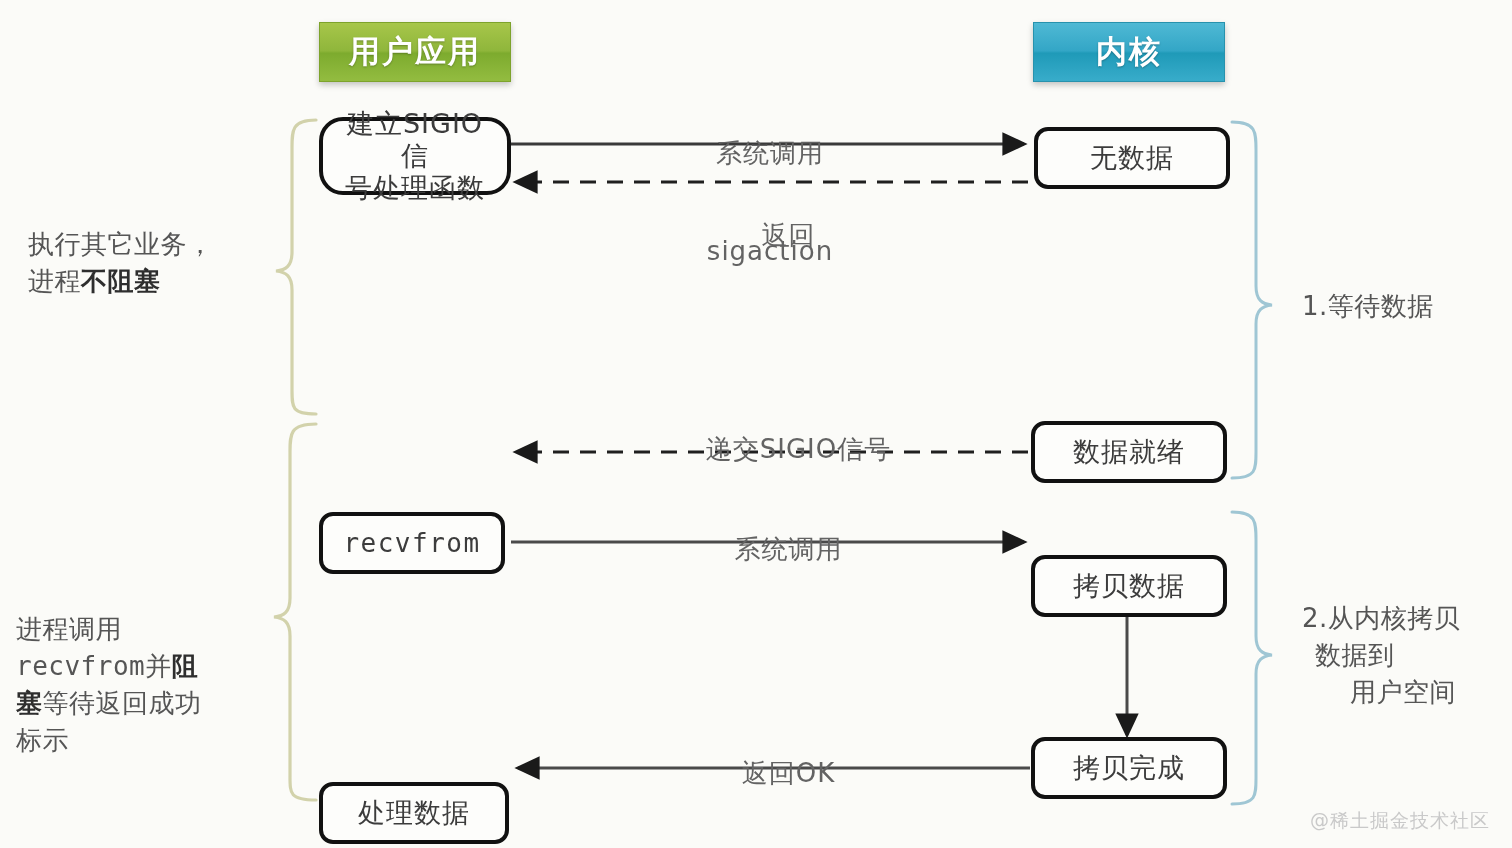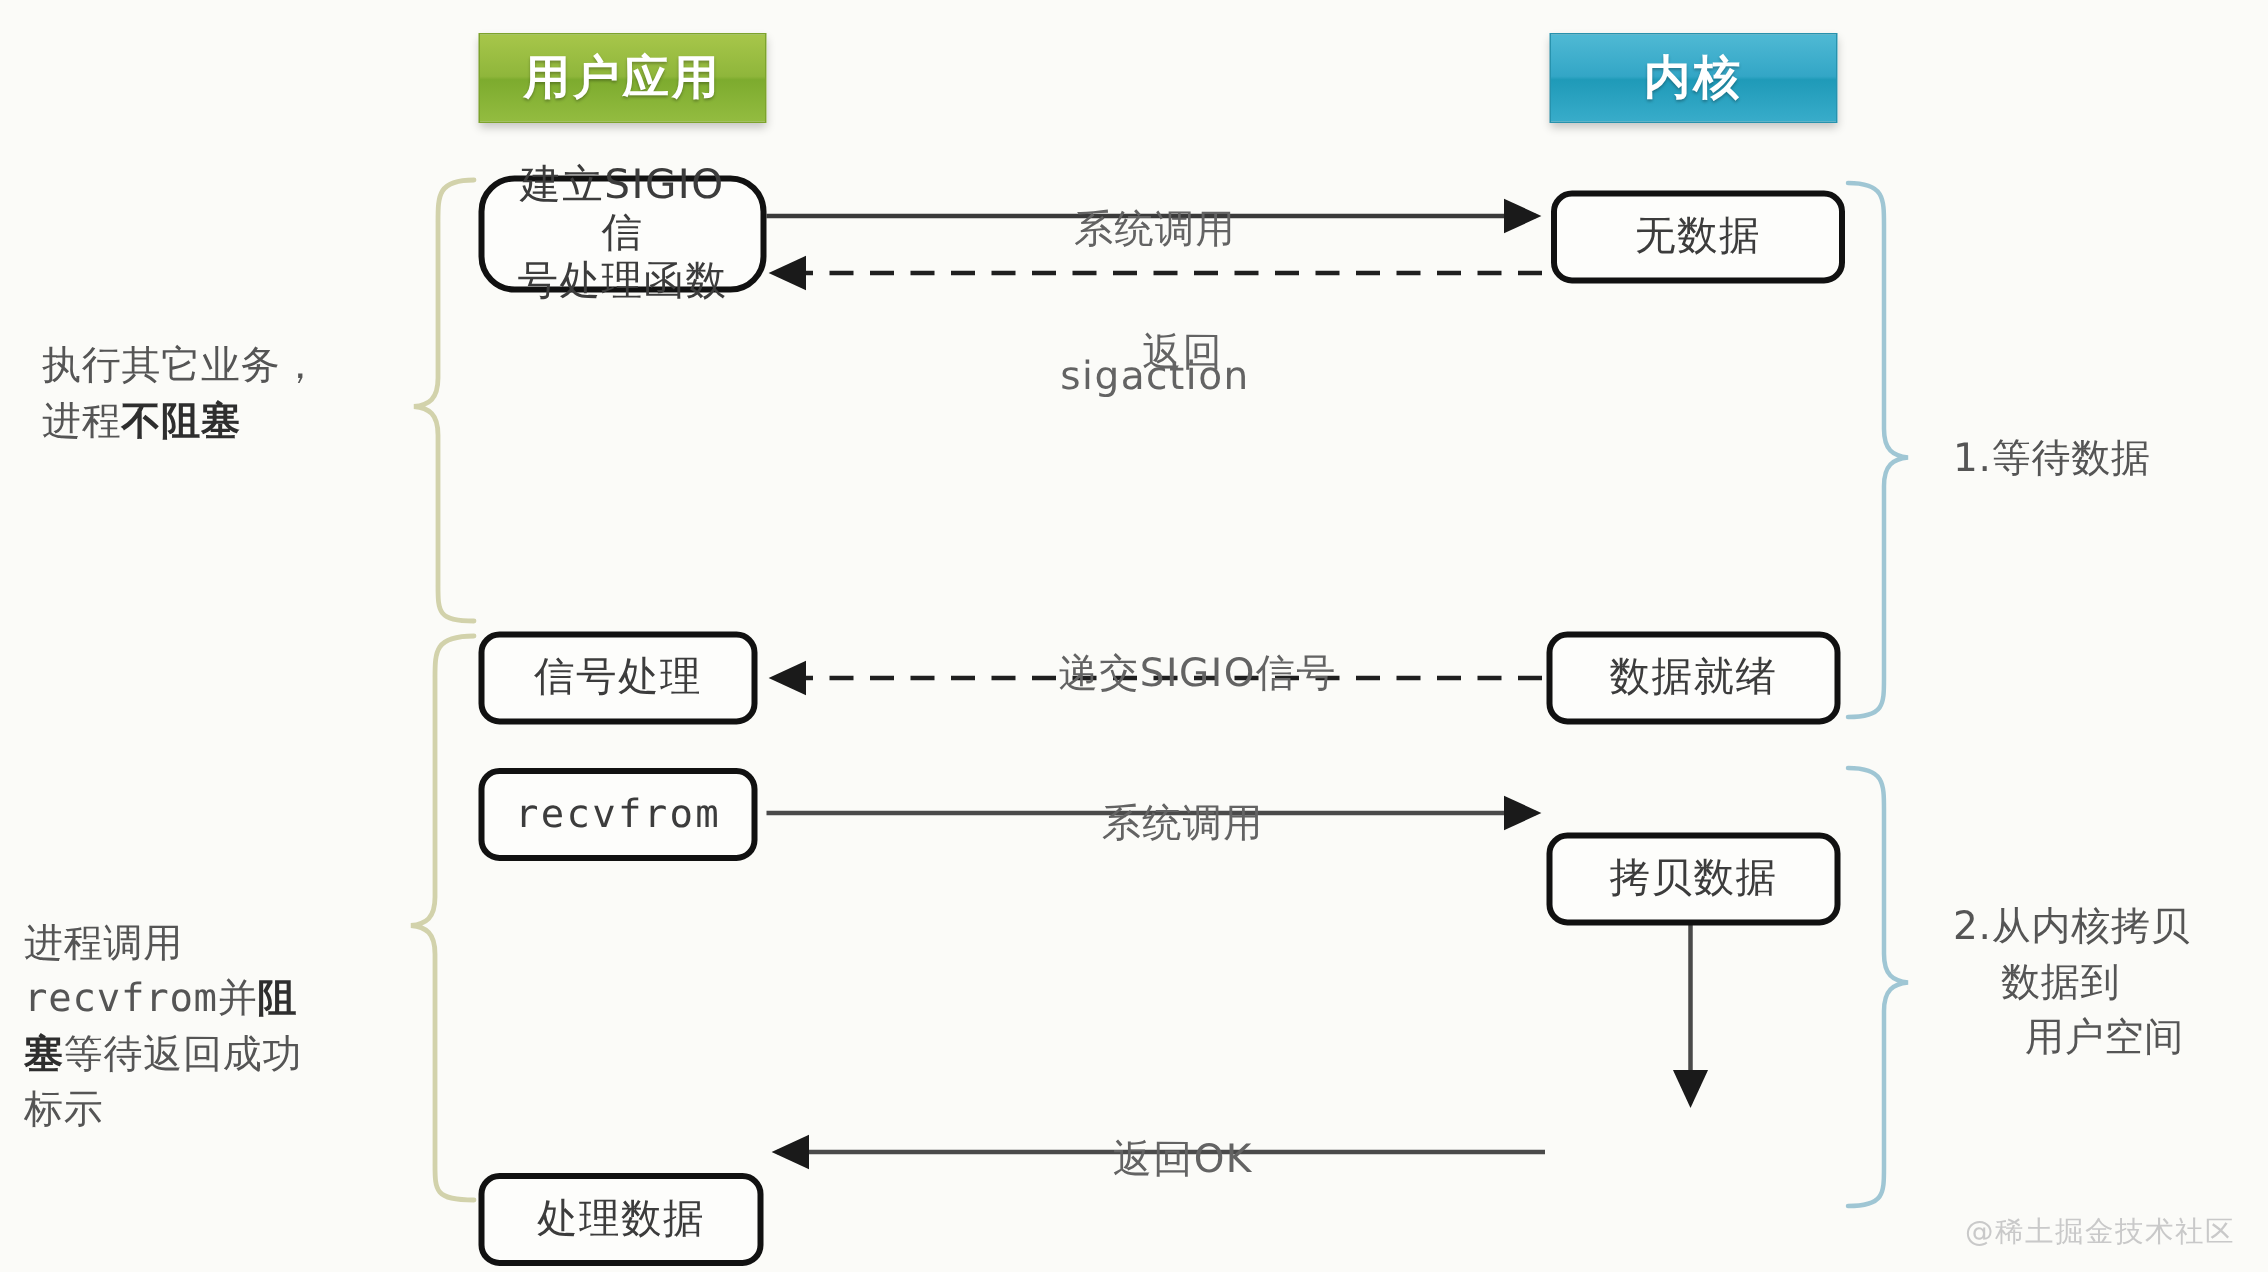--- a/index.html
+++ b/index.html
@@ -188,23 +188,20 @@
 
   <div class="header-pill header-kernel">
     <span>内核</span>
   </div>
 
   <div class="node" style="left:319px; top:117px; width:192px; height:78px;border-radius:24px;">
     <span class="inner" style="white-space:pre-line;">建立SIGIO信
 号处理函数</span>
   </div>
 
-  <div class="node" style="left:319px; top:421px; width:186px; height:62px;">
-    <span class="inner">信号处理</span>
-  </div>
 
   <div class="node mono" style="left:319px; top:512px; width:186px; height:62px;">
     <span class="inner">recvfrom</span>
   </div>
 
   <div class="node" style="left:319px; top:738px; width:190px; height:62px;margin-top:44px;">
     <span class="inner">处理数据</span>
   </div>
 
   <div class="node" style="left:1034px; top:127px; width:196px; height:62px;">
@@ -212,20 +209,23 @@
   </div>
 
   <div class="node" style="left:1031px; top:421px; width:196px; height:62px;">
     <span class="inner">数据就绪</span>
   </div>
 
   <div class="node" style="left:1031px; top:512px; width:196px; height:62px;margin-top:43px;">
     <span class="inner">拷贝数据</span>
   </div>
 
+  <div class="node" style="left:1031px; top:737px; width:196px; height:62px;">
+    <span class="inner">拷贝完成</span>
+  </div>
 
   <div class="edge-label" style="left:600px; top:72px; width:340px;">
     <div>系统调用</div>
     <div class="mono">sigaction</div>
   </div>
 
   <div class="edge-label" style="left:600px; top:186px; width:340px;">
     <span>返回</span>
   </div>
 
@@ -258,19 +258,19 @@
     </div>
     <div>标示</div>
   </div>
 
   <div class="annot" style="left:1302px; top:288px; width:210px;">
     <div>1.等待数据</div>
   </div>
 
   <div class="annot" style="left:1302px; top:600px; width:210px;">
     <div>2.从内核拷贝</div>
-    <div style="margin-left:32px;">数据到</div>
+    <div style="margin-left:13px;">数据到</div>
     <div style="margin-left:48px;">用户空间</div>
   </div>
 
   <div class="watermark">@稀土掘金技术社区</div>
 
 </div>
 
 </body></html>

